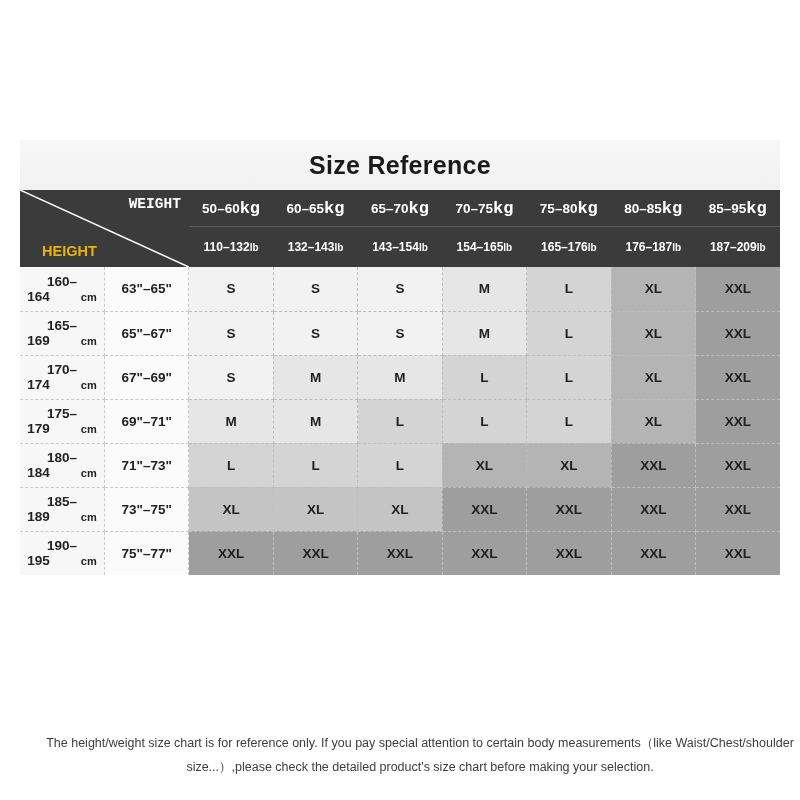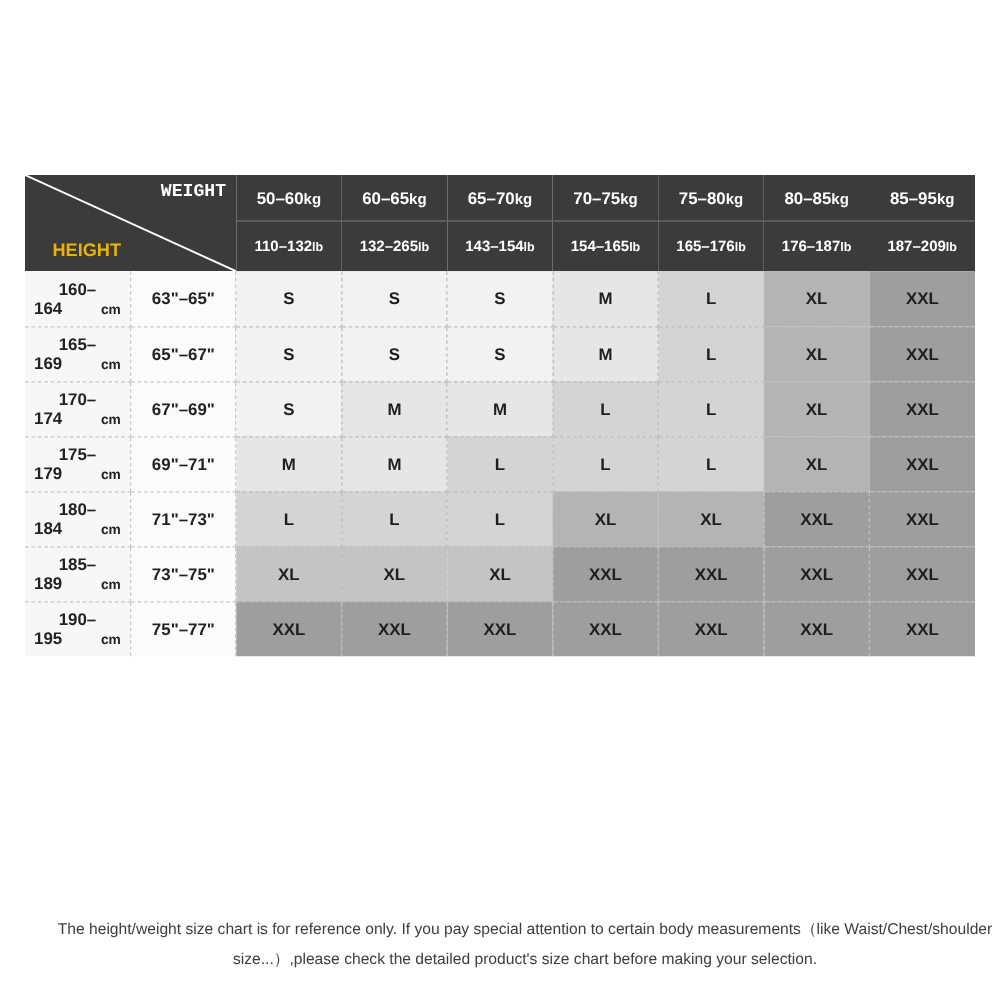--- a/index.html
+++ b/index.html
@@ -83,21 +83,21 @@
     height: 36px;
     border-bottom: 1px solid #5a5a5a;
   }
   .hdr-lb {
     background: #3b3b3b;
     color: #ffffff;
     font-size: 12px;
     font-weight: bold;
     height: 40px;
   }
-  .hdr-kg .unit { font-size: 12px; font-weight: bold; }
+  .hdr-kg .unit { font-size: 17px; font-weight: bold; font-family: Liberation Mono, monospace; }
   .hdr-lb .unit { font-size: 10px; font-weight: bold; }
 
   .row-h {
     height: 44px;
   }
   .cm-cell {
     background: #f7f7f7;
     font-size: 13.5px;
     font-weight: bold;
     color: #222;
@@ -134,20 +134,23 @@
     color: #3d3d3d;
   }
 </style>
 </head>
 <body>
 
 <div id="root">
 
   <div class="chart-wrap">
 
+    <div class="title-bar">
+      <span class="title">Size Reference</span>
+    </div>
 
     <table class="size-table">
       <thead>
         <tr>
           <td class="corner-cell" rowspan="2" colspan="2">
             <svg class="diag" viewBox="0 0 210 72" preserveAspectRatio="none">
               <line x1="0" y1="0" x2="210" y2="72" stroke="#ffffff" stroke-width="1.5"></line>
             </svg>
             <span class="weight-lbl">WEIGHT</span>
             <span class="height-lbl">HEIGHT</span>
@@ -155,21 +158,21 @@
           <td class="hdr-kg"><span>50–60</span><span class="unit">kg</span></td>
           <td class="hdr-kg"><span>60–65</span><span class="unit">kg</span></td>
           <td class="hdr-kg"><span>65–70</span><span class="unit">kg</span></td>
           <td class="hdr-kg"><span>70–75</span><span class="unit">kg</span></td>
           <td class="hdr-kg"><span>75–80</span><span class="unit">kg</span></td>
           <td class="hdr-kg"><span>80–85</span><span class="unit">kg</span></td>
           <td class="hdr-kg"><span>85–95</span><span class="unit">kg</span></td>
         </tr>
         <tr>
           <td class="hdr-lb"><span>110–132</span><span class="unit">lb</span></td>
-          <td class="hdr-lb"><span>132–265</span><span class="unit">lb</span></td>
+          <td class="hdr-lb"><span>132–143</span><span class="unit">lb</span></td>
           <td class="hdr-lb"><span>143–154</span><span class="unit">lb</span></td>
           <td class="hdr-lb"><span>154–165</span><span class="unit">lb</span></td>
           <td class="hdr-lb"><span>165–176</span><span class="unit">lb</span></td>
           <td class="hdr-lb"><span>176–187</span><span class="unit">lb</span></td>
           <td class="hdr-lb"><span>187–209</span><span class="unit">lb</span></td>
         </tr>
       </thead>
       <tbody id="tbody">
           <tr class="row-h">
             <td class="cm-cell" style="width: 120px;"><span>160–164</span><span class="unit">cm</span></td>

